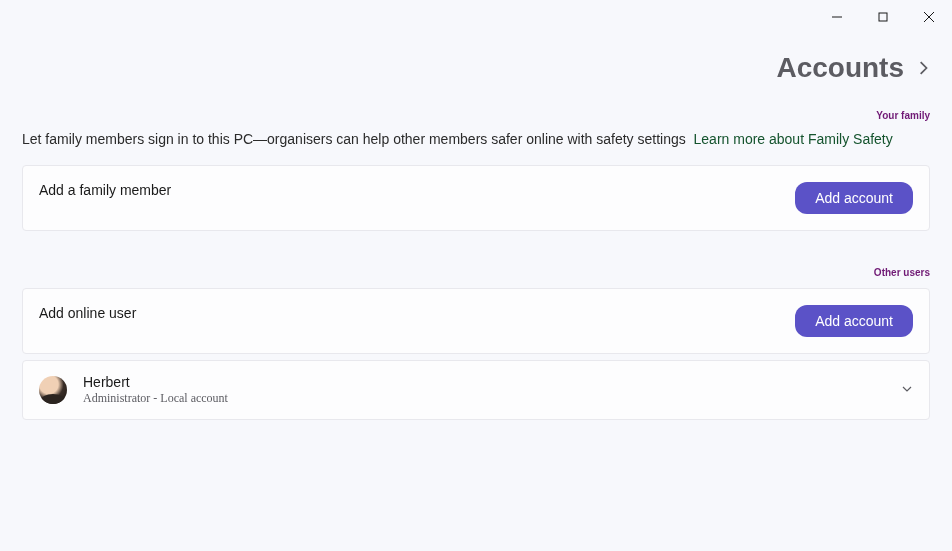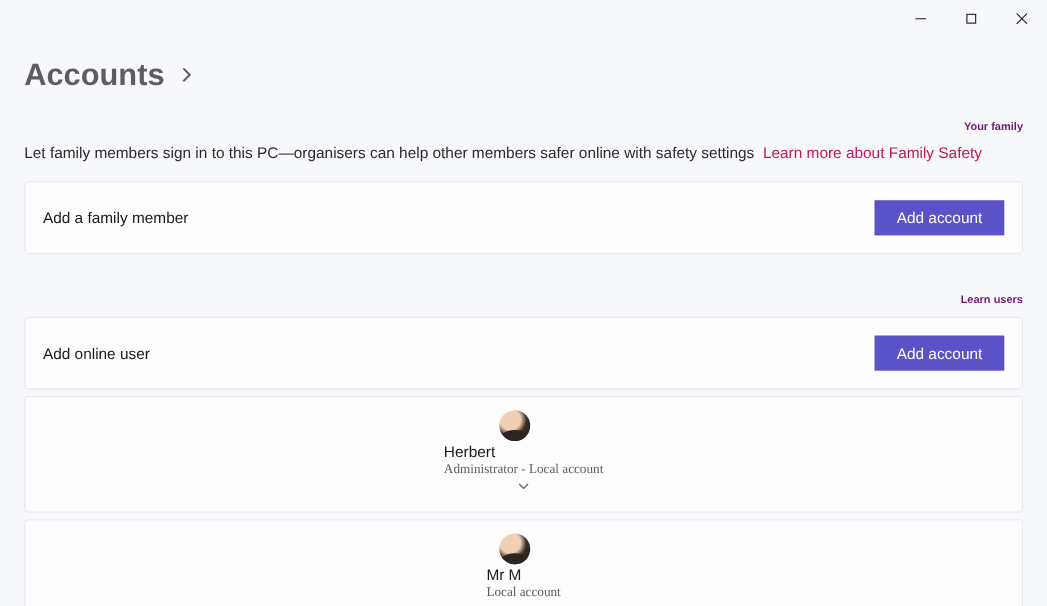--- a/index.html
+++ b/index.html
@@ -35,20 +35,21 @@
       height: 10px;
     }
     .content {
       padding: 20px 22px 0 22px;
     }
     .breadcrumb {
       display: flex;
       align-items: center;
       gap: 12px;
       margin-bottom: 26px;
+      justify-content: flex-end;
     }
     .breadcrumb-parent {
       font-size: 28px;
       font-weight: 600;
       color: #5c5c62;
       cursor: pointer;
     }
     .breadcrumb-chevron {
       color: #5c5c62;
       display: flex;
@@ -69,60 +70,59 @@
       color: #701a75;
       margin-bottom: 10px;
       text-align: right;
     }
     .section-desc {
       font-size: 14px;
       color: #2b2b2b;
       margin-bottom: 18px;
     }
     .link {
-      color: #be185d;
+      color: #14532d;
       cursor: pointer;
       font-weight: 400;
     }
     .card {
       background: #fdfdfe;
       border: 1px solid #e8e8ed;
       border-radius: 4px;
       padding: 16px 16px;
       display: flex;
-      align-items: center;
+      align-items: flex-start;
       justify-content: space-between;
       margin-bottom: 6px;
     }
     .card-label {
       font-size: 14px;
       color: #1a1a1a;
     }
     .btn-primary {
       background: #5b52c7;
       color: #fff;
       border: none;
-      border-radius: 0;
+      border-radius: 12px;
       padding: 8px 20px;
       font-size: 14px;
       cursor: pointer;
     }
     .section-spacer {
       height: 30px;
     }
     .user-row {
       background: #fdfdfe;
       border: 1px solid #e8e8ed;
       border-radius: 4px;
       padding: 12px 16px;
       display: flex;
       align-items: center;
       margin-bottom: 6px;
       cursor: pointer;
-      flex-direction: column;
     }
     .avatar {
       width: 28px;
       height: 28px;
       border-radius: 50%;
       background: radial-gradient(circle at 35% 30%, #f0d0b5 0%, #f0d0b5 35%, #3a2e28 55%, #1a1410 100%);
       margin-right: 16px;
       flex-shrink: 0;
       position: relative;
       overflow: hidden;
@@ -197,45 +197,33 @@
     <span class="link">Learn more about Family Safety</span>
   </div>
 
   <div class="card">
     <span class="card-label">Add a family member</span>
     <button class="btn-primary">Add account</button>
   </div>
 
   <div class="section-spacer"></div>
 
-  <div class="section-header">Learn users</div>
+  <div class="section-header">Other users</div>
 
   <div class="card">
     <span class="card-label">Add online user</span>
     <button class="btn-primary">Add account</button>
   </div>
 
   <div class="user-row">
     <div class="avatar"></div>
     <div class="user-info">
       <div class="user-name">Herbert</div>
       <div class="user-sub">Administrator - Local account</div>
     </div>
     <span class="expand-chevron">
       <svg viewBox="0 0 12 12">
           <polyline points="2,4 6,8 10,4" fill="none" stroke="#5c5c62" stroke-width="1.2"></polyline>
         </svg>
     </span>
   </div>
 
-  <div class="user-row">
-    <div class="avatar"></div>
-    <div class="user-info">
-      <div class="user-name">Mr M</div>
-      <div class="user-sub">Local account</div>
-    </div>
-    <span class="expand-chevron">
-      <svg viewBox="0 0 12 12">
-          <polyline points="2,4 6,8 10,4" fill="none" stroke="#5c5c62" stroke-width="1.2"></polyline>
-        </svg>
-    </span>
-  </div>
 </div>
 
 </body></html>

